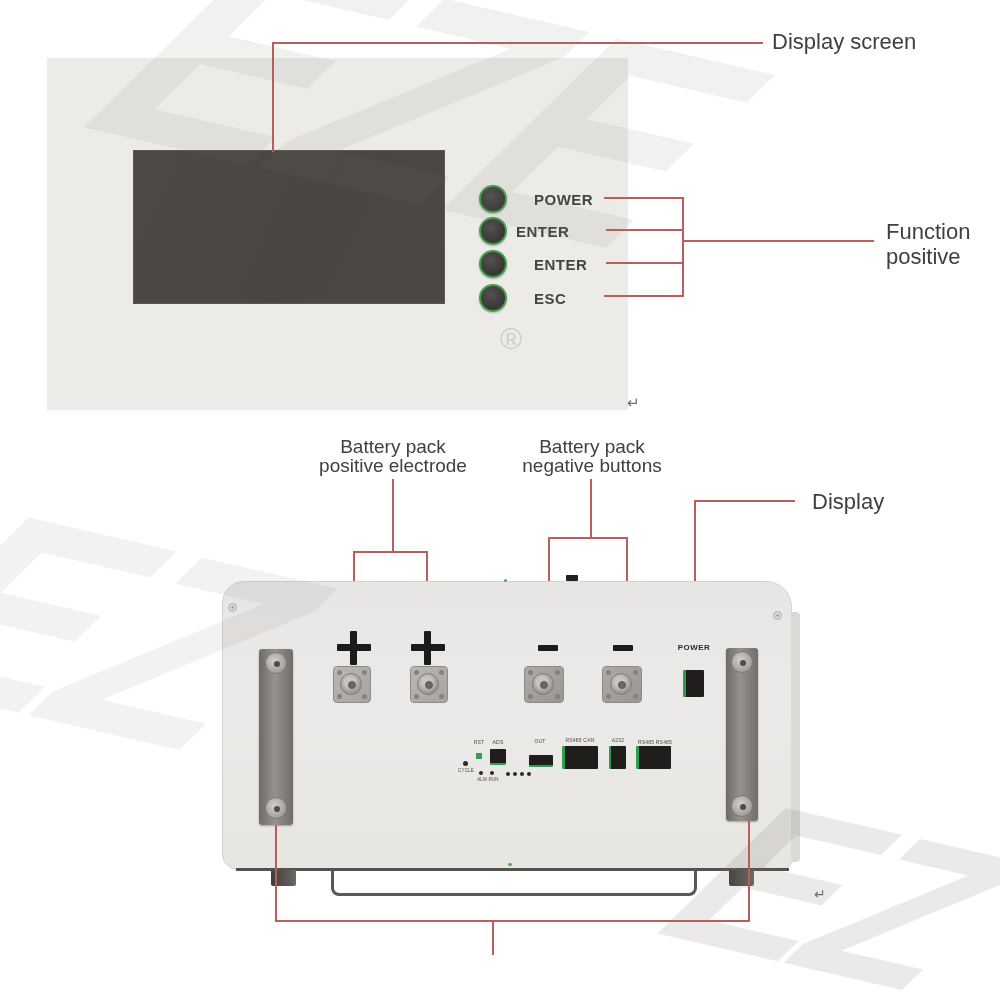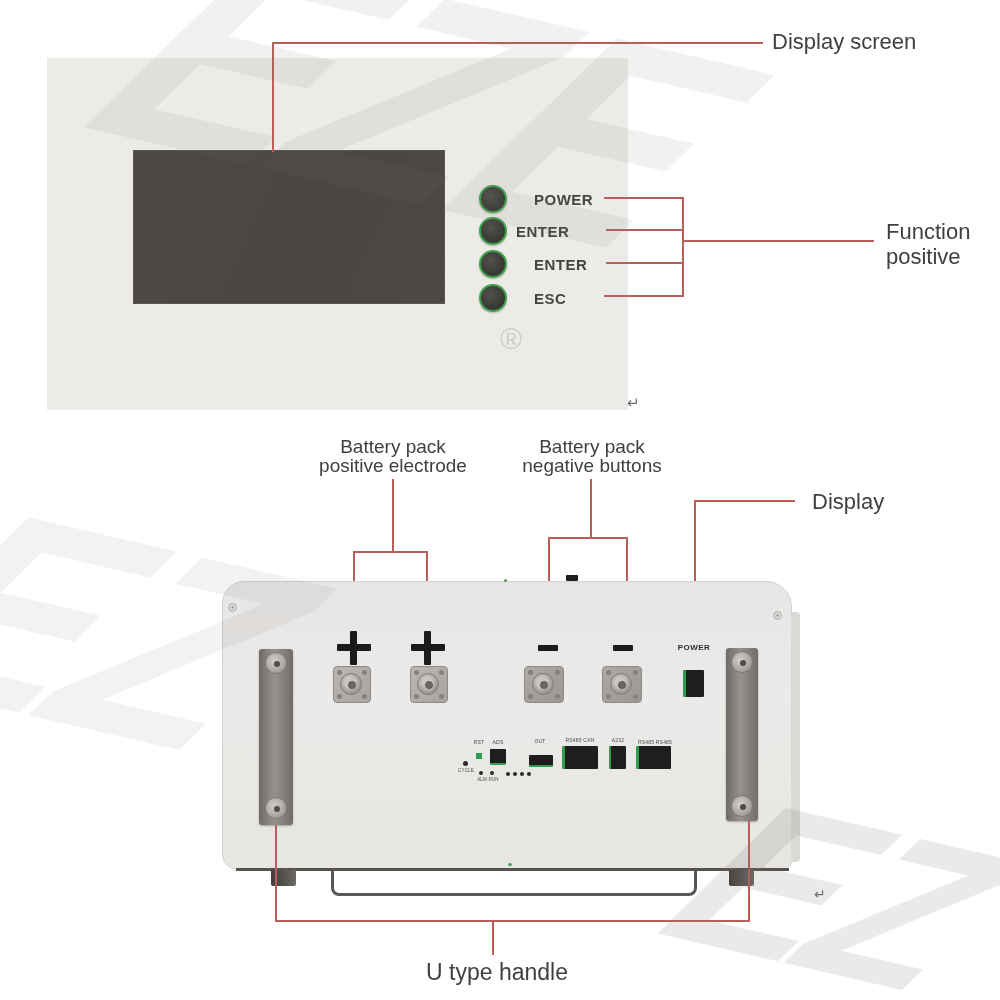--- a/index.html
+++ b/index.html
@@ -209,21 +209,20 @@
 
   <div class="abs" style="left:236px;top:868px;width:553px;height:3px;background:#55524f;"></div>
   <div class="foot" style="left:271px;top:870px;"></div>
   <div class="foot" style="left:729px;top:870px;"></div>
   <div class="uhandle"></div>
 
   <div class="rl" style="left:275px;top:825px;width:2px;height:97px;"></div>
   <div class="rl" style="left:748px;top:821px;width:2px;height:101px;"></div>
   <div class="rl" style="left:275px;top:920px;width:475px;height:2px;"></div>
   <div class="rl" style="left:492px;top:922px;width:2px;height:33px;"></div>
-  <div class="lbl" style="left:397px;top:959px;width:200px;text-align:center;font-size:23px;">U type handle</div>
 
   <div class="retmark" style="left:814px;top:886px;font-size:14px;">↵</div>
 
   <div class="wm" style="left:140px;top:-75px;font-size:300px;transform:rotate(13deg) skewX(-24deg);color:rgba(120,114,108,.10);">EZE</div>
   <div class="wm" style="left:-80px;top:470px;font-size:280px;transform:rotate(13deg) skewX(-24deg);color:rgba(120,114,108,.09);">EZ</div>
   <div class="wm" style="left:700px;top:770px;font-size:220px;transform:rotate(13deg) skewX(-24deg);color:rgba(120,114,108,.15);">EZ</div>
 
 </div>
 
 </body></html>

